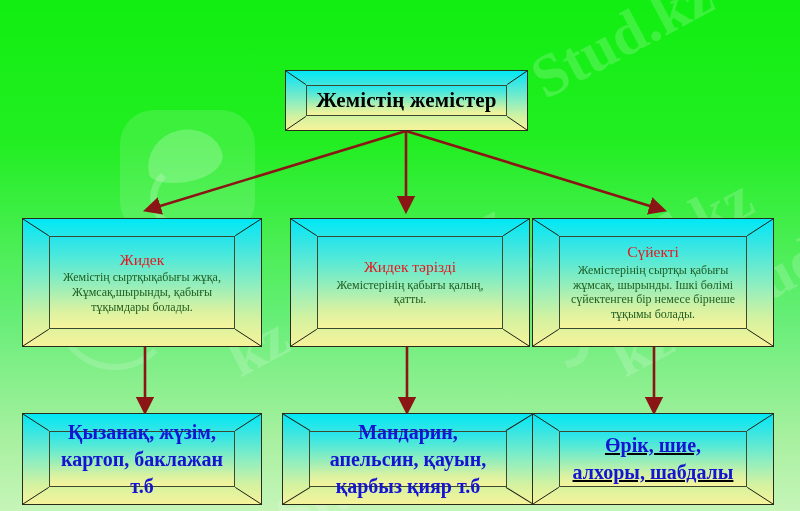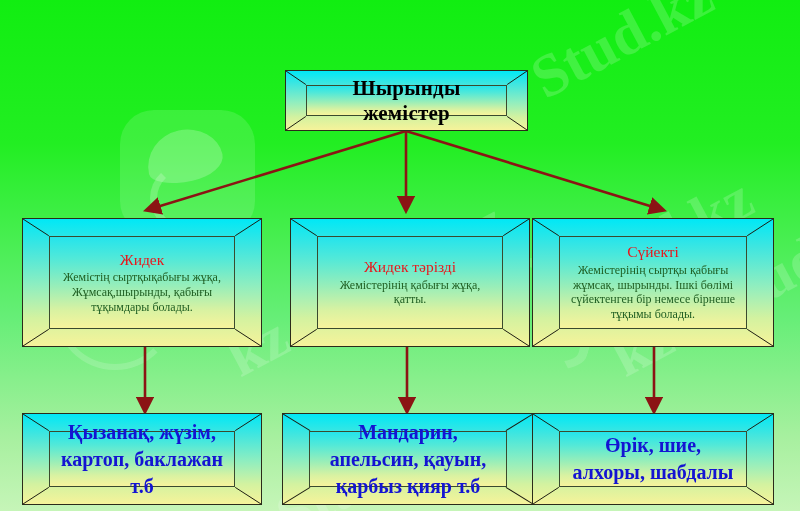--- a/index.html
+++ b/index.html
@@ -193,21 +193,21 @@
   <div class="box" style="left:285px; top:70px; width:243px; height:61px;">
     <div class="bevel">
       <svg viewBox="0 0 243 61" preserveAspectRatio="none">
         <line x1="0" y1="0" x2="20" y2="14" stroke="#1b1b10" stroke-width="1"></line>
         <line x1="243" y1="0" x2="223" y2="14" stroke="#1b1b10" stroke-width="1"></line>
         <line x1="0" y1="61" x2="20" y2="47" stroke="#1b1b10" stroke-width="1"></line>
         <line x1="243" y1="61" x2="223" y2="47" stroke="#1b1b10" stroke-width="1"></line>
       </svg>
     </div>
     <div class="inner" style="left:20px; top:14px; right:20px; bottom:14px;">
-      <div class="title-text">Шырынды жемістер</div>
+      <div class="title-text">Жемістің жемістер</div>
     </div>
   </div>
 
   <div class="box" style="left:22px; top:218px; width:240px; height:129px;">
     <div class="bevel">
       <svg viewBox="0 0 240 129" preserveAspectRatio="none">
         <line x1="0" y1="0" x2="26" y2="17" stroke="#1b1b10" stroke-width="1"></line>
         <line x1="240" y1="0" x2="214" y2="17" stroke="#1b1b10" stroke-width="1"></line>
         <line x1="0" y1="129" x2="26" y2="112" stroke="#1b1b10" stroke-width="1"></line>
         <line x1="240" y1="129" x2="214" y2="112" stroke="#1b1b10" stroke-width="1"></line>
@@ -223,21 +223,21 @@
     <div class="bevel">
       <svg viewBox="0 0 240 129" preserveAspectRatio="none">
         <line x1="0" y1="0" x2="26" y2="17" stroke="#1b1b10" stroke-width="1"></line>
         <line x1="240" y1="0" x2="214" y2="17" stroke="#1b1b10" stroke-width="1"></line>
         <line x1="0" y1="129" x2="26" y2="112" stroke="#1b1b10" stroke-width="1"></line>
         <line x1="240" y1="129" x2="214" y2="112" stroke="#1b1b10" stroke-width="1"></line>
       </svg>
     </div>
     <div class="inner" style="left:26px; top:17px; right:26px; bottom:17px;">
       <div class="head">Жидек тәрізді</div>
-      <div class="body-text">Жемістерінің қабығы жұқа, қатты.</div>
+      <div class="body-text">Жемістерінің қабығы қалың, қатты.</div>
     </div>
   </div>
 
   <div class="box" style="left:532px; top:218px; width:242px; height:129px;">
     <div class="bevel">
       <svg viewBox="0 0 242 129" preserveAspectRatio="none">
         <line x1="0" y1="0" x2="26" y2="17" stroke="#1b1b10" stroke-width="1"></line>
         <line x1="242" y1="0" x2="216" y2="17" stroke="#1b1b10" stroke-width="1"></line>
         <line x1="0" y1="129" x2="26" y2="112" stroke="#1b1b10" stroke-width="1"></line>
         <line x1="242" y1="129" x2="216" y2="112" stroke="#1b1b10" stroke-width="1"></line>
@@ -279,18 +279,18 @@
 
   <div class="box" style="left:532px; top:413px; width:242px; height:92px;">
     <div class="bevel">
       <svg viewBox="0 0 242 92" preserveAspectRatio="none">
         <line x1="0" y1="0" x2="26" y2="17" stroke="#1b1b10" stroke-width="1"></line>
         <line x1="242" y1="0" x2="216" y2="17" stroke="#1b1b10" stroke-width="1"></line>
         <line x1="0" y1="92" x2="26" y2="75" stroke="#1b1b10" stroke-width="1"></line>
         <line x1="242" y1="92" x2="216" y2="75" stroke="#1b1b10" stroke-width="1"></line>
       </svg>
     </div>
-    <div class="inner" style="left:26px; top:17px; right:26px; bottom:17px;">
+    <div class="inner" style="left:26px; top:17px; right:26px; bottom:17px;text-decoration:underline;">
       <div class="leaf-text">Өрік, шие, алхоры, шабдалы</div>
     </div>
   </div>
 
 </div>
 
 </body></html>

